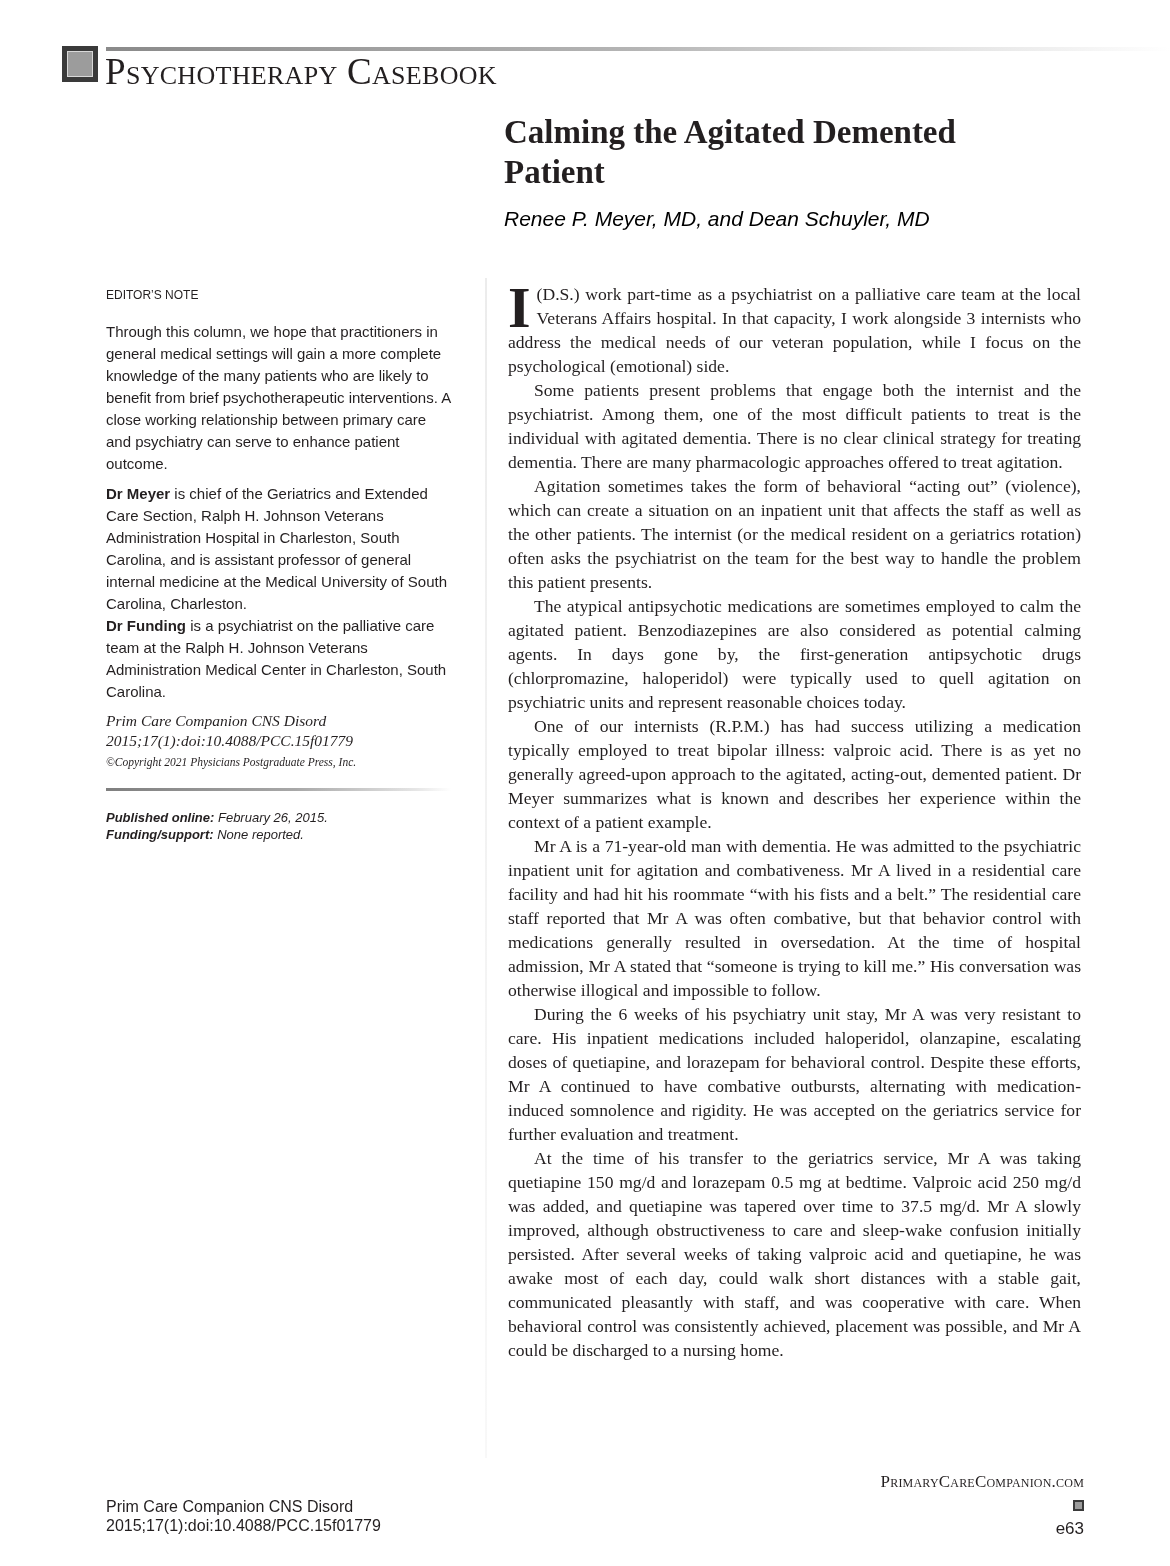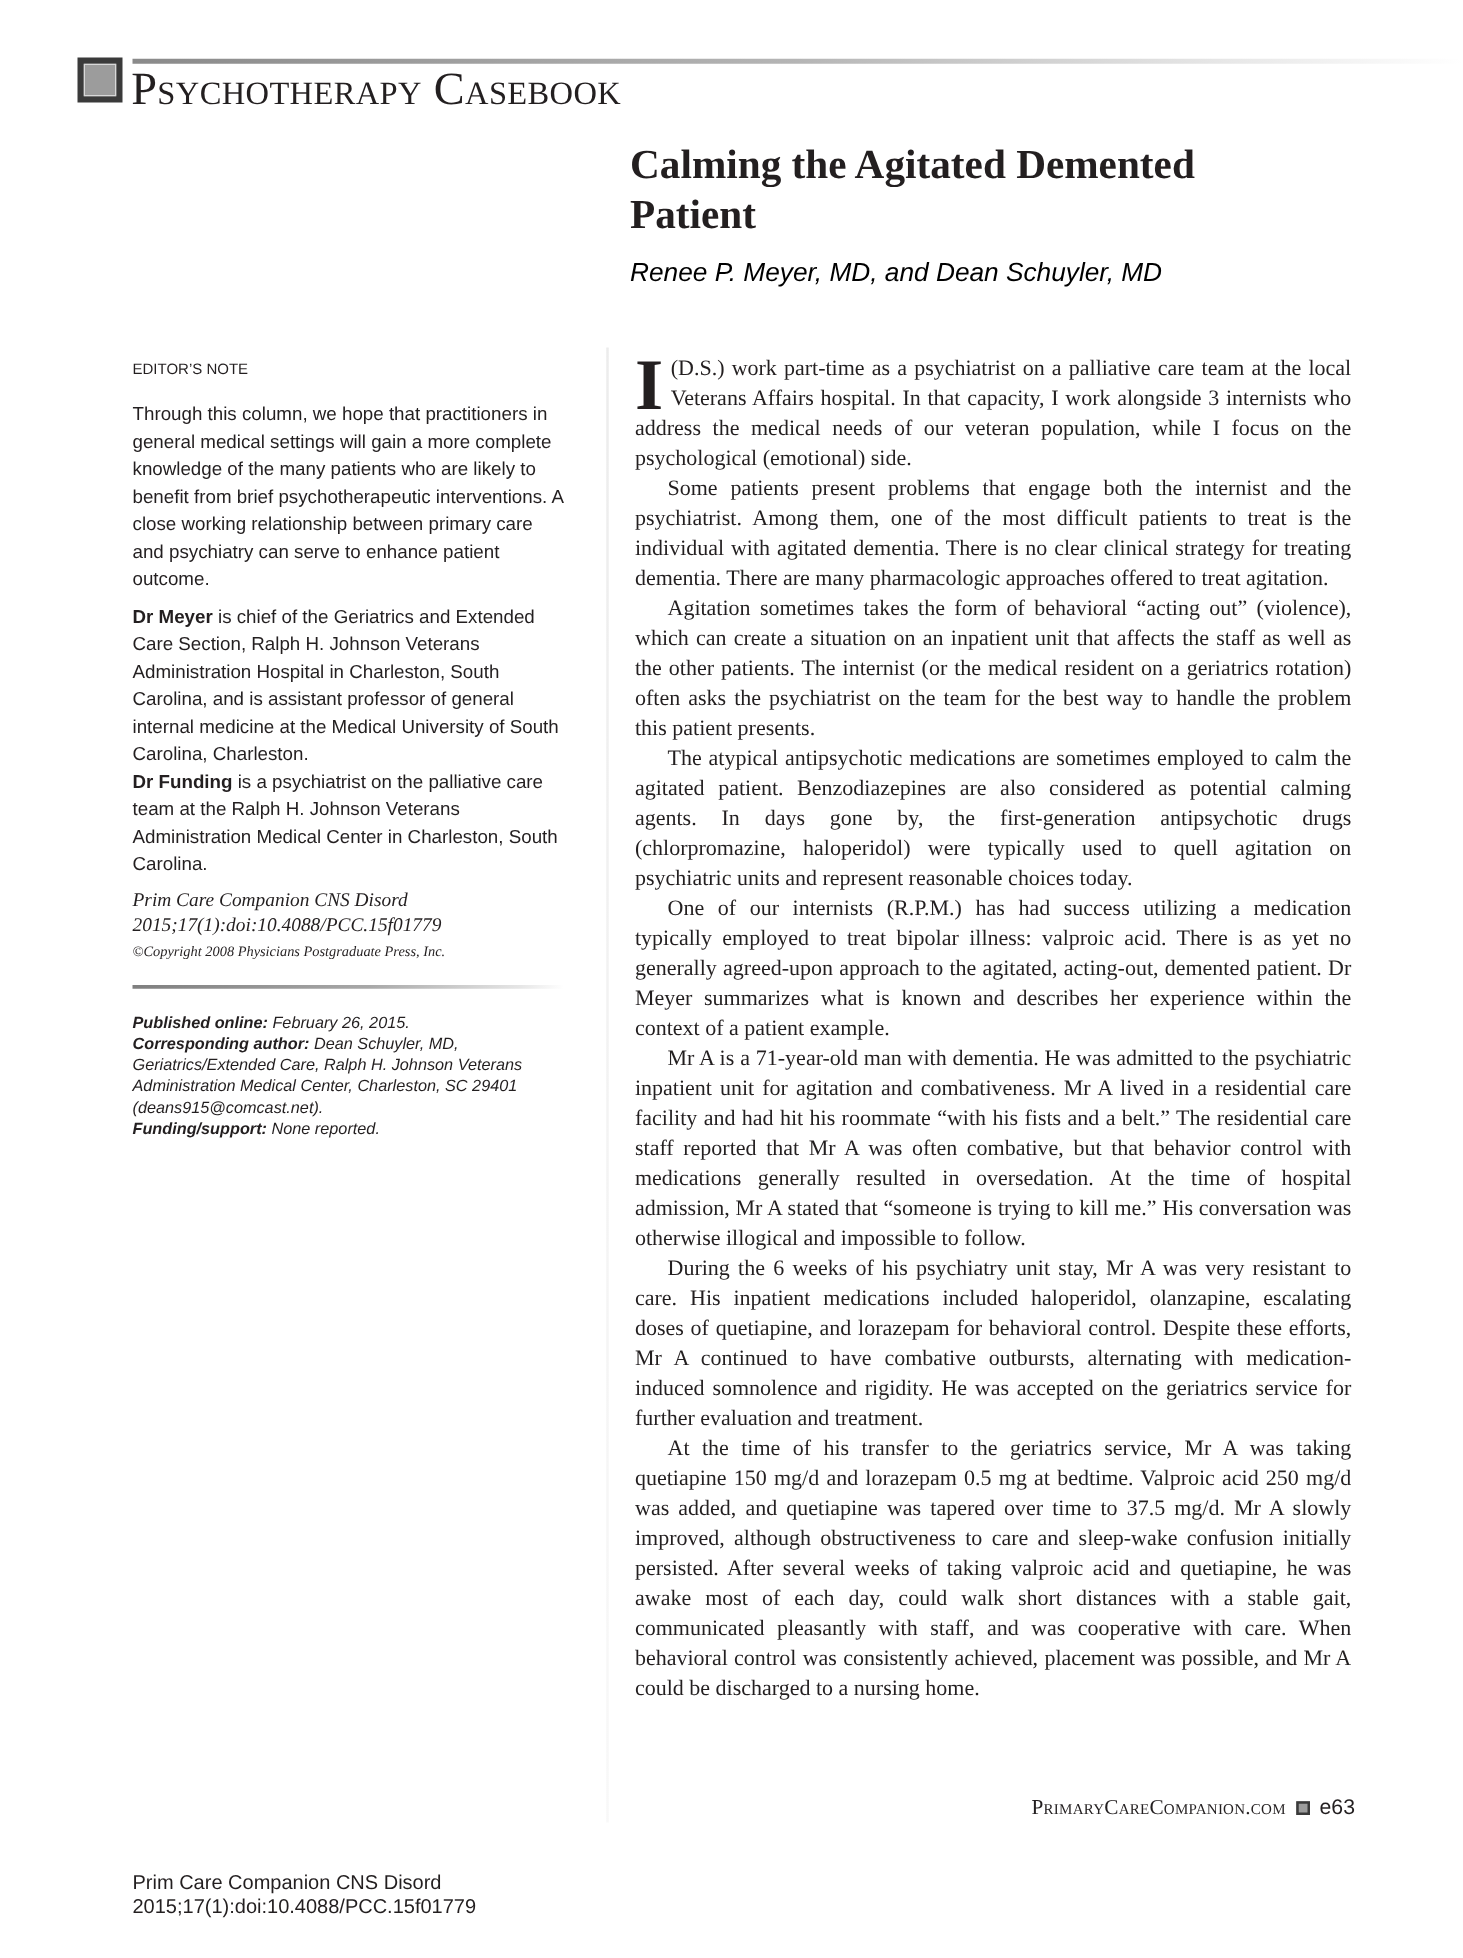--- a/index.html
+++ b/index.html
@@ -77,22 +77,23 @@
       font-family: "Liberation Sans", sans-serif; font-weight: bold; font-size: 17px;
       text-align: center; margin: 19px 0 5px 0; line-height: 24px; letter-spacing: 0.2px;
     }
 
     .footer-left {
       position: absolute; left: 106px; top: 1497px;
       font-family: "Liberation Sans", sans-serif; font-size: 16px; line-height: 19px;
       color: #231f20;
     }
     .footer-right {
-      position: absolute; right: 86px; top: 1436px; display: flex; align-items: center; gap: 8px;
+      position: absolute; right: 86px; top: 1472px; display: flex; align-items: flex-end; gap: 8px;
       color: #231f20;
+      flex-direction: column;
     }
     .footer-url {
       font-family: "Liberation Serif", serif; font-size: 17px; font-variant: small-caps;
       letter-spacing: 0.2px;
     }
     .footer-box {
       width: 11px; height: 11px; background: #9c9c9c; border: 2px solid #3a3a3a;
       display: inline-block;
     }
     .footer-page { font-family: "Liberation Sans", sans-serif; font-size: 17px; }
@@ -111,25 +112,24 @@
 
 <aside class="sidebar">
   <div class="ed-heading">EDITOR’S NOTE</div>
   <div class="ed-text">Through this column, we hope that practitioners in general medical settings will gain a more complete knowledge of the many patients who are likely to benefit from brief psychotherapeutic interventions. A close working relationship between primary care and psychiatry can serve to enhance patient outcome.</div>
   <div class="bio"><b>Dr Meyer</b><span> is chief of the Geriatrics and Extended Care Section, Ralph H. Johnson Veterans Administration Hospital in Charleston, South Carolina, and is assistant professor of general internal medicine at the Medical University of South Carolina, Charleston.</span></div>
   <div class="bio"><b>Dr Funding</b><span> is a psychiatrist on the palliative care team at the Ralph H. Johnson Veterans Administration Medical Center in Charleston, South Carolina.</span></div>
   <div class="citation">
     <div>Prim Care Companion CNS Disord</div>
     <div>2015;17(1):doi:10.4088/PCC.15f01779</div>
   </div>
-  <div class="copyright">©Copyright 2008 Physicians Postgraduate Press, Inc.</div>
+  <div class="copyright">©Copyright 2021 Physicians Postgraduate Press, Inc.</div>
   <div class="side-rule"></div>
   <div class="meta">
     <div><b>Published online:</b><span> February 26, 2015.</span></div>
-    <div><b>Corresponding author:</b><span> Dean Schuyler, MD, Geriatrics/Extended Care, Ralph H. Johnson Veterans Administration Medical Center, Charleston, SC 29401 (deans915@comcast.net).</span></div>
     <div><b>Funding/support:</b><span> None reported.</span></div>
   </div>
 </aside>
 
 <div class="col-divider"></div>
 
 <main class="body-col">
   <p class="first"><span class="dropcap">I</span><span> (D.S.) work part-time as a psychiatrist on a palliative care team at the local Veterans Affairs hospital. In that capacity, I work alongside 3 internists who address the medical needs of our veteran population, while I focus on the psychological (emotional) side.</span></p>
   <p>Some patients present problems that engage both the internist and the psychiatrist. Among them, one of the most difficult patients to treat is the individual with agitated dementia. There is no clear clinical strategy for treating dementia. There are many pharmacologic approaches offered to treat agitation.</p>
   <p>Agitation sometimes takes the form of behavioral “acting out” (violence), which can create a situation on an inpatient unit that affects the staff as well as the other patients. The internist (or the medical resident on a geriatrics rotation) often asks the psychiatrist on the team for the best way to handle the problem this patient presents.</p>

